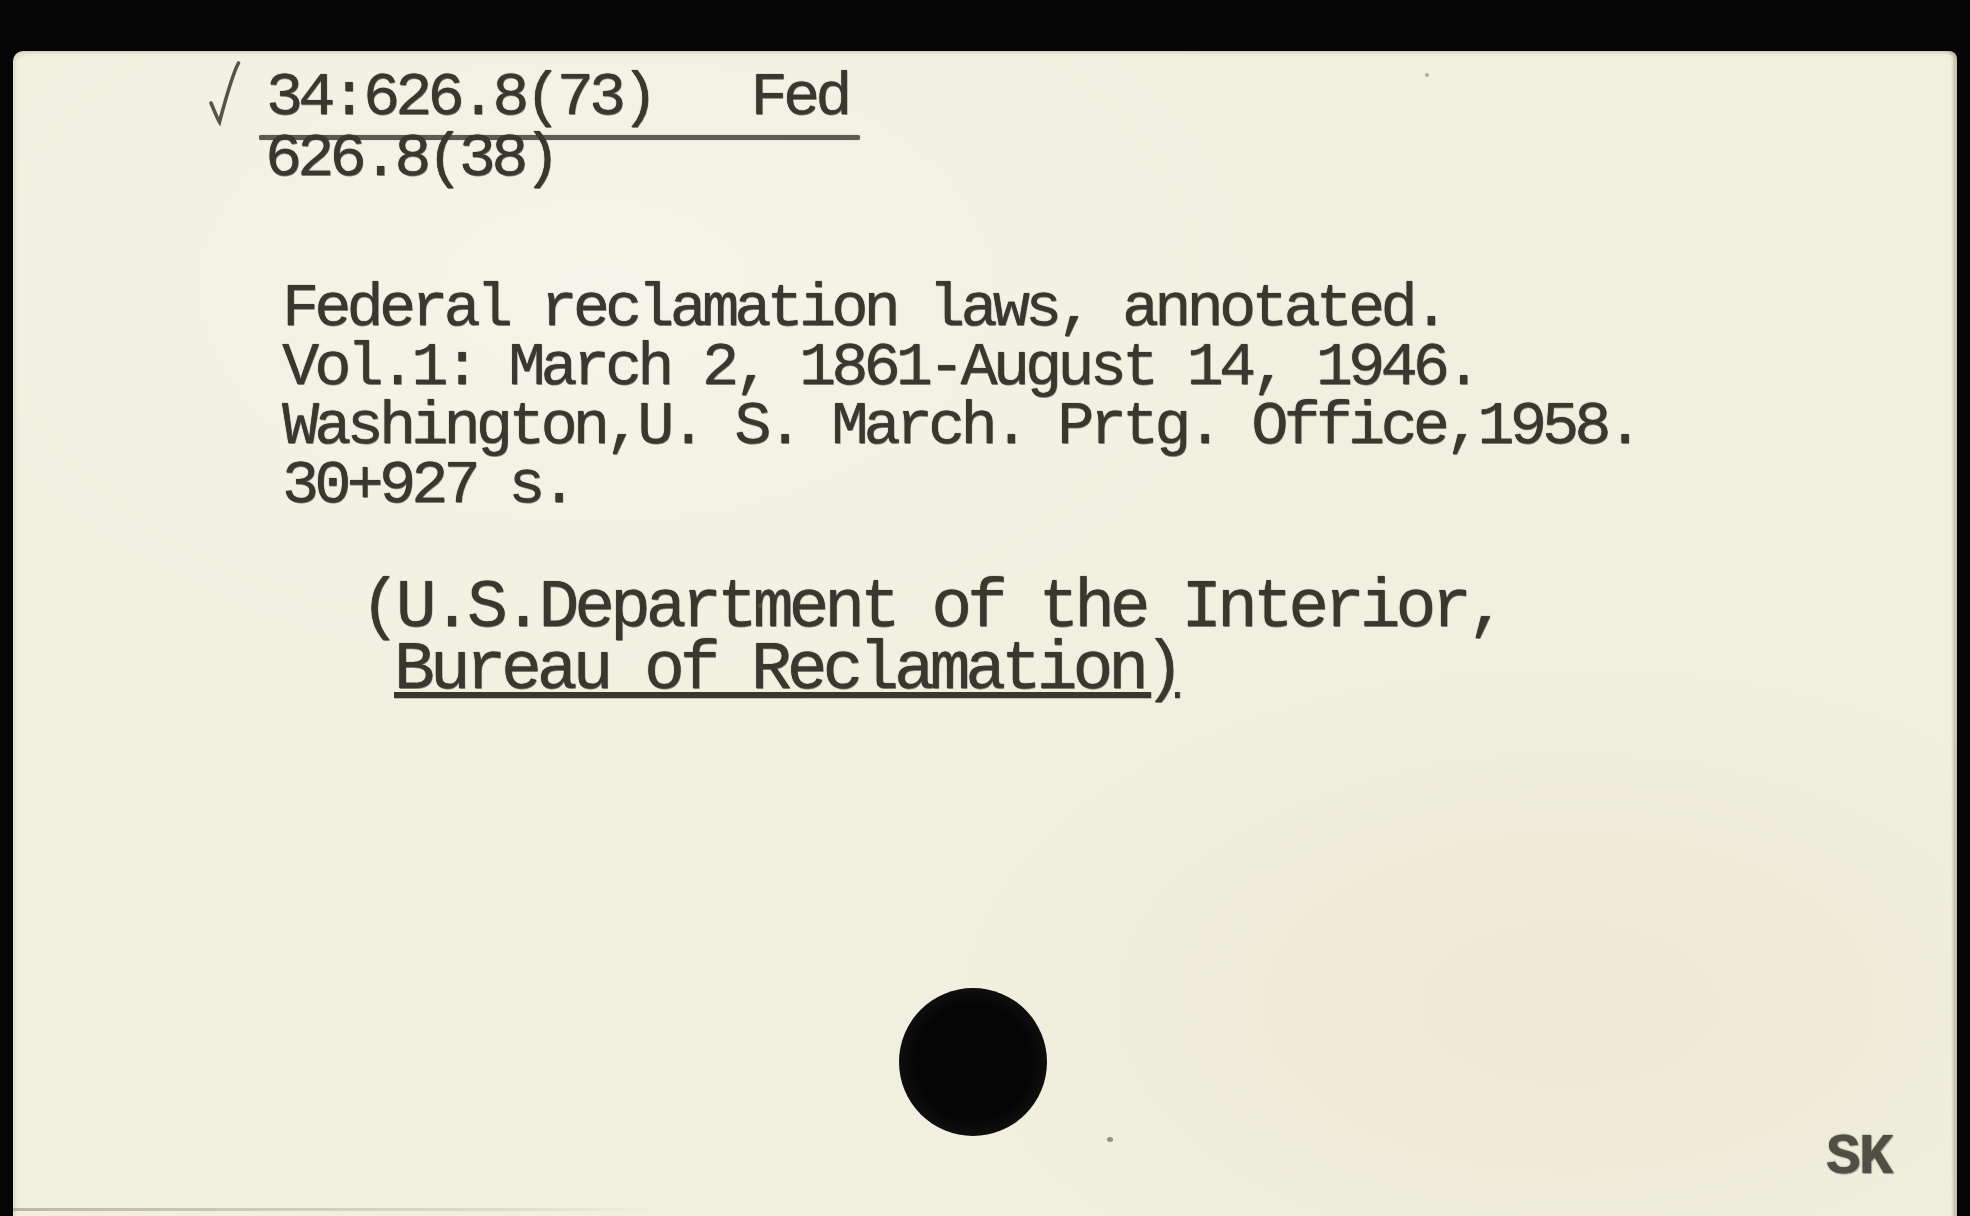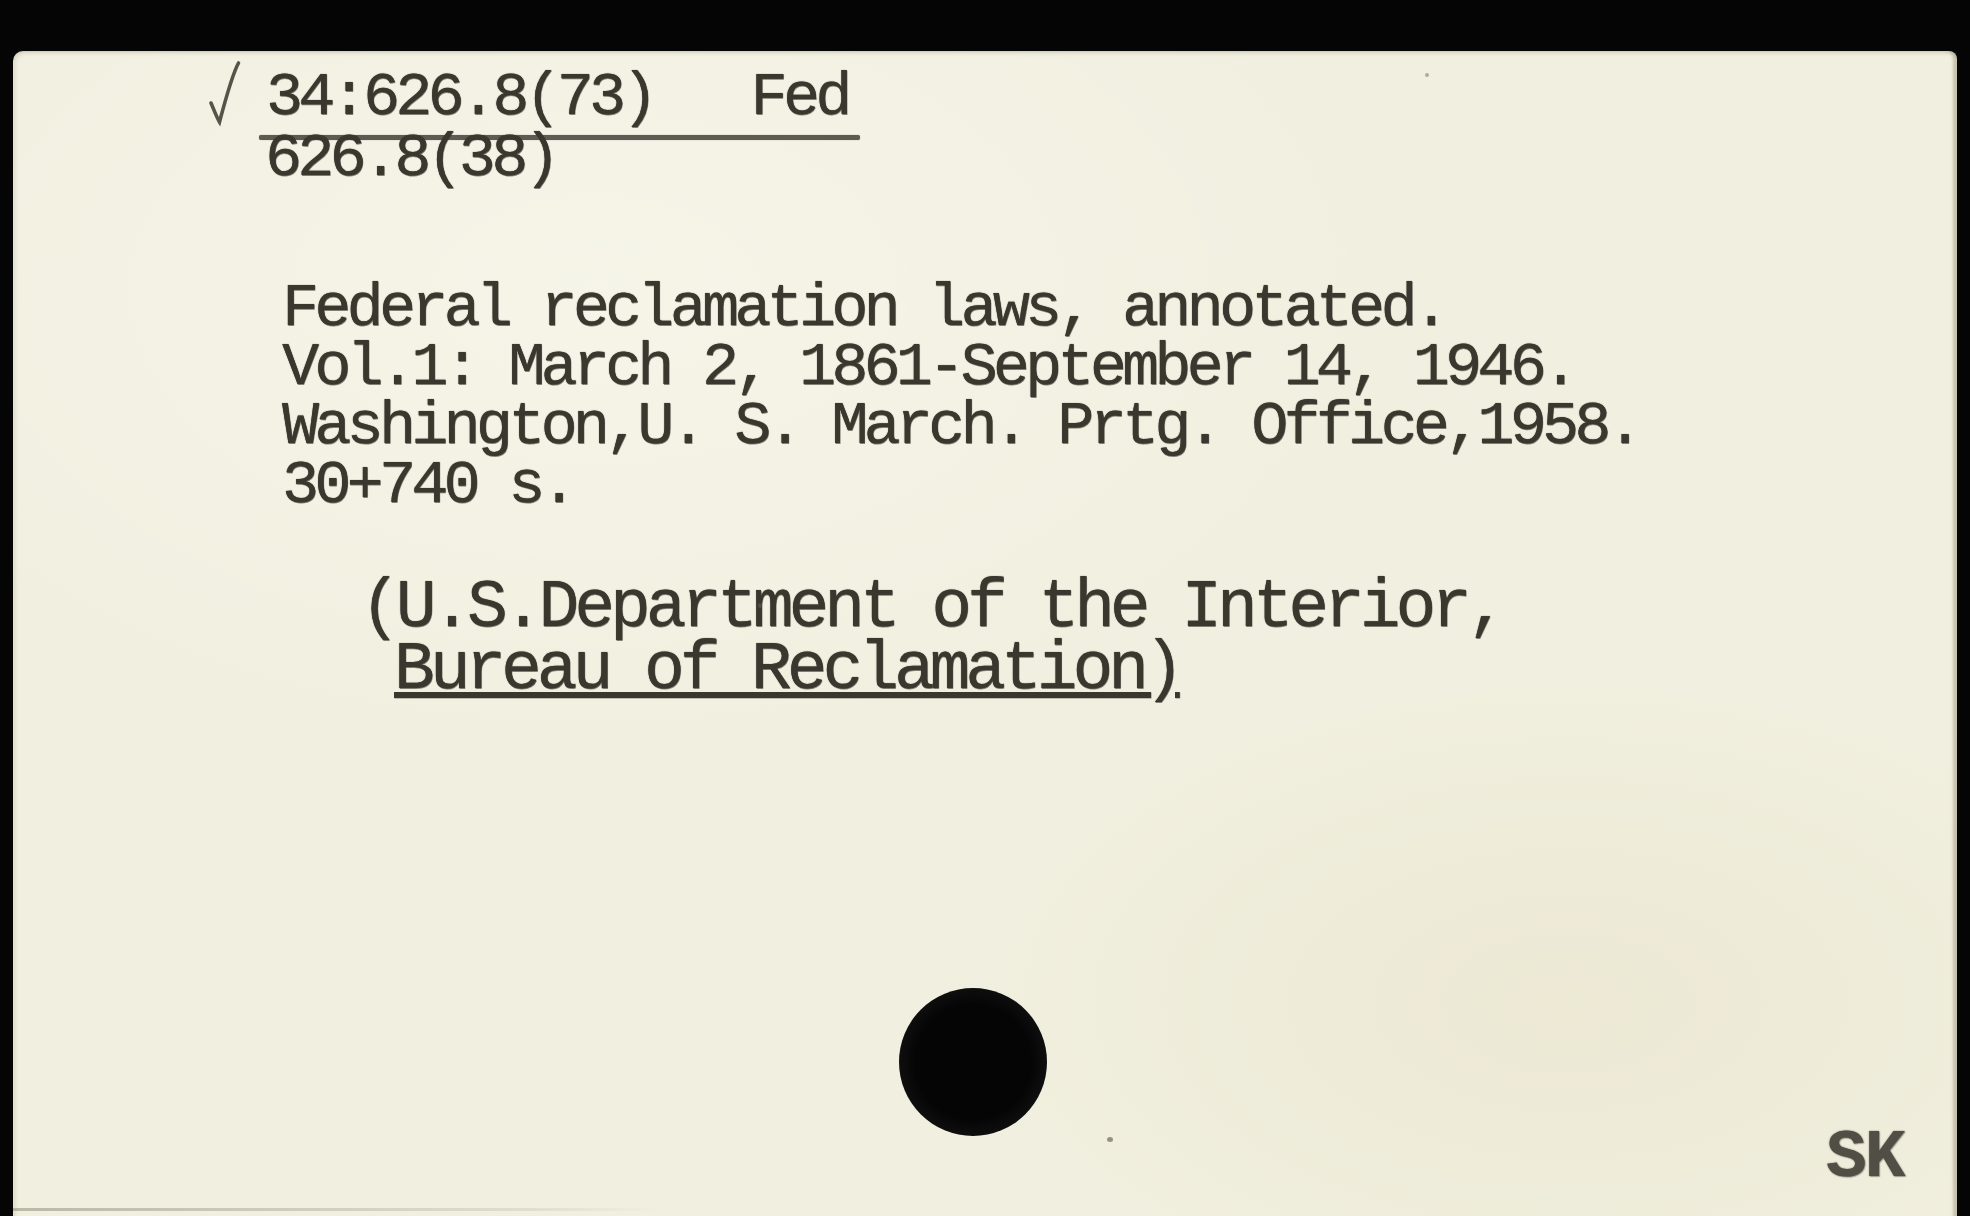--- a/index.html
+++ b/index.html
@@ -64,21 +64,21 @@
   .checkmark{
     position:absolute;left:192px;top:8px;width:40px;height:70px;
   }
   .hole{
     position:absolute;left:886px;top:937px;
     width:148px;height:148px;border-radius:50%;
     background:radial-gradient(circle at 50% 50%, #050505 55%, #111 75%, #1c1a14 92%, rgba(30,28,20,0) 100%);
   }
   .stamp{
     position:absolute;left:1813px;top:1069px;
-    font-size:68px;line-height:76px;
+    font-size:58px;line-height:76px;
     font-weight:bold;
     letter-spacing:-2px;
     color:#514e45;
     text-shadow:0 0 1.5px rgba(70,66,58,0.85), 1px 1px 1px rgba(70,66,58,0.35);
   }
   .crease{
     position:absolute;left:0;top:1157px;
     width:645px;height:3px;
     background:linear-gradient(to right, rgba(105,95,72,0.38), rgba(105,95,72,0.12) 80%, rgba(105,95,72,0));
   }
@@ -100,23 +100,23 @@
   </svg>
 
   <div class="tw call-line1">34:626.8(73)   Fed</div>
 
   <div class="underline"></div>
 
   <div class="tw call-line2">626.8(38)</div>
 
   <div class="body-block">
     <div class="tw-line">Federal reclamation laws, annotated.</div>
-    <div class="tw-line">Vol.1: March 2, 1861-September 14, 1946.</div>
+    <div class="tw-line">Vol.1: March 2, 1861-August 14, 1946.</div>
     <div class="tw-line">Washington,U. S. March. Prtg. Office,1958.</div>
-    <div class="tw-line">30+740 s.</div>
+    <div class="tw-line">30+927 s.</div>
   </div>
 
   <div class="tw note-line note-line1">(U.S.Department of the Interior,</div>
 
   <div class="tw note-line note-line2">Bureau of Reclamation)</div>
 
   <div class="hole"></div>
 
   <div class="stamp">SK</div>
 

